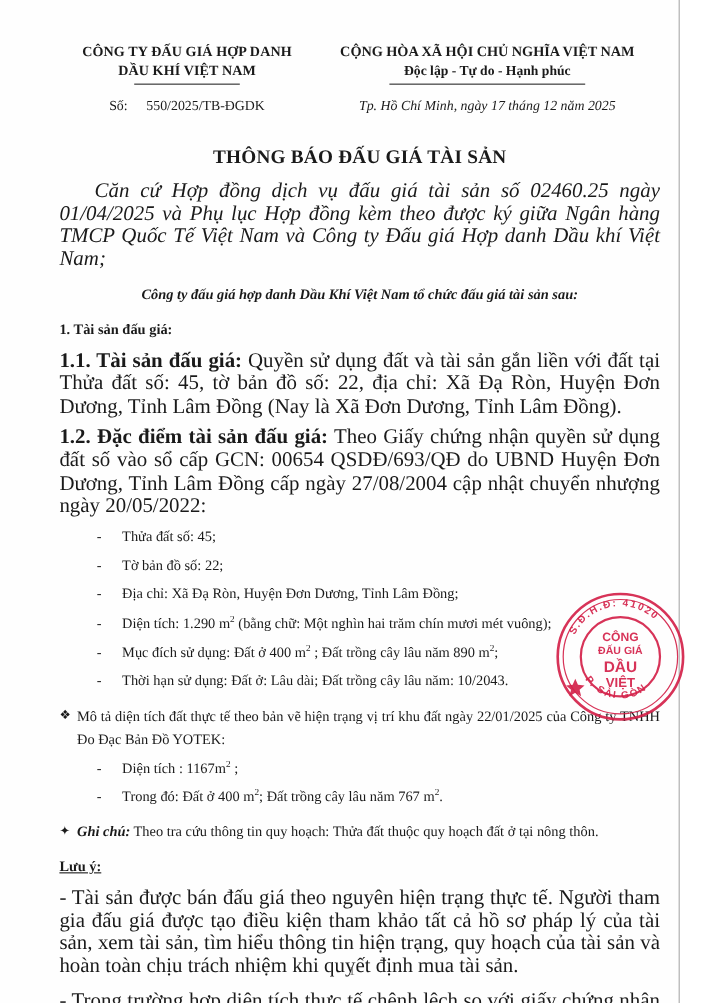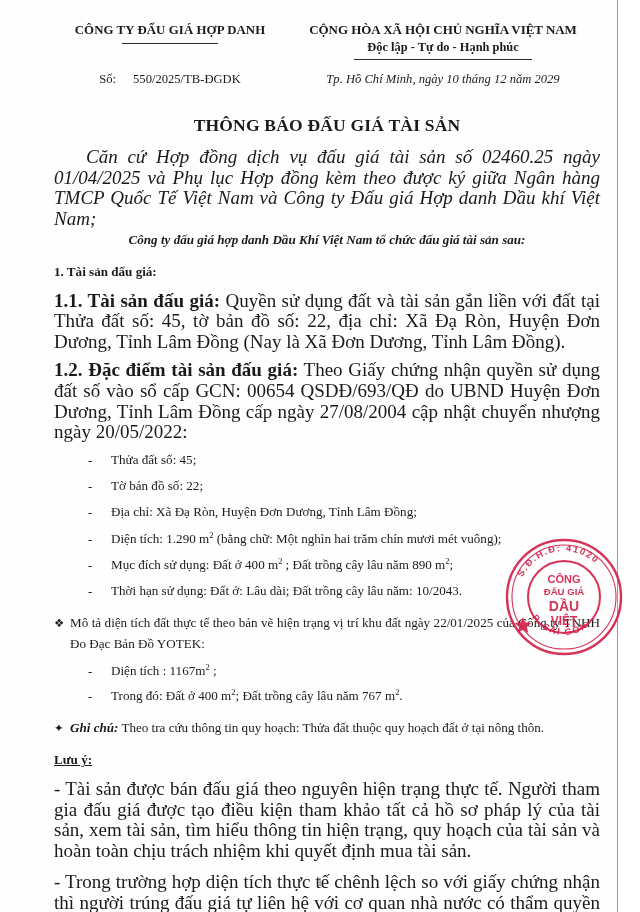--- a/index.html
+++ b/index.html
@@ -43,21 +43,21 @@
     position: absolute;
     left: 54px;
     top: 0;
     width: 546px;
   }
 
   
   .header {
     display: flex;
     width: 100%;
-    padding-top: 22px;
+    padding-top: 39px;
   }
   .hdr-col {
     text-align: center;
   }
   .hdr-left  { width: 232px; }
   .hdr-right { width: 314px; }
 
   .org-name {
     font-weight: bold;
     font-size: 12.8px;
@@ -121,21 +121,21 @@
   .para.italic { font-style: italic; }
   .para.indent { text-indent: 32px; }
   .para.tight  { margin-top: 8px; }
 
   .center-bold-italic {
     text-align: center;
     font-weight: bold;
     font-style: italic;
     font-size: 13.1px;
     line-height: 20.6px;
-    margin-top: 1px;
+    margin-top: 12px;
   }
 
   .sect-head {
     font-weight: bold;
     font-size: 13.1px;
     line-height: 20.6px;
     margin-top: 11px;
     font-family: Liberation Serif, serif;
   }
 
@@ -238,34 +238,35 @@
 <div class="page">
 
   <div class="scan-edge-right"></div>
   <div class="scan-gutter"></div>
 
   <div class="content">
 
     <div class="header">
       <div class="hdr-col hdr-left">
         <div class="org-name">CÔNG TY ĐẤU GIÁ HỢP DANH</div>
+        <div class="org-name">DẦU KHÍ VIỆT NAM</div>
         <div class="rule rule-left"></div>
       </div>
       <div class="hdr-col hdr-right">
         <div class="nation-name">CỘNG HÒA XÃ HỘI CHỦ NGHĨA VIỆT NAM</div>
         <div class="motto">Độc lập - Tự do - Hạnh phúc</div>
         <div class="rule rule-right"></div>
       </div>
     </div>
 
     <div class="hdr-second">
       <div class="doc-no">
         <span class="lbl">Số:</span><span>550/2025/TB-ĐGDK</span>
       </div>
-      <div class="place-date">Tp. Hồ Chí Minh, ngày 10 tháng 12 năm 2029</div>
+      <div class="place-date">Tp. Hồ Chí Minh, ngày 17 tháng 12 năm 2025</div>
     </div>
 
     <div class="doc-title">THÔNG BÁO ĐẤU GIÁ TÀI SẢN</div>
 
     <div class="para italic indent">Căn cứ Hợp đồng dịch vụ đấu giá tài sản số 02460.25 ngày 01/04/2025 và Phụ lục Hợp đồng kèm theo được ký giữa Ngân hàng TMCP Quốc Tế Việt Nam và Công ty Đấu giá Hợp danh Dầu khí Việt Nam;</div>
     <div class="center-bold-italic">Công ty đấu giá hợp danh Dầu Khí Việt Nam tổ chức đấu giá tài sản sau:</div>
 
     <div class="sect-head">1. Tài sản đấu giá:</div>
 
     <div class="para tight"><b class="run">1.1. Tài sản đấu giá:</b><span> Quyền sử dụng đất và tài sản gắn liền với đất tại Thửa đất số: 45, tờ bản đồ số: 22, địa chỉ: Xã Đạ Ròn, Huyện Đơn Dương, Tỉnh Lâm Đồng (Nay là Xã Đơn Dương, Tỉnh Lâm Đồng).</span></div>

